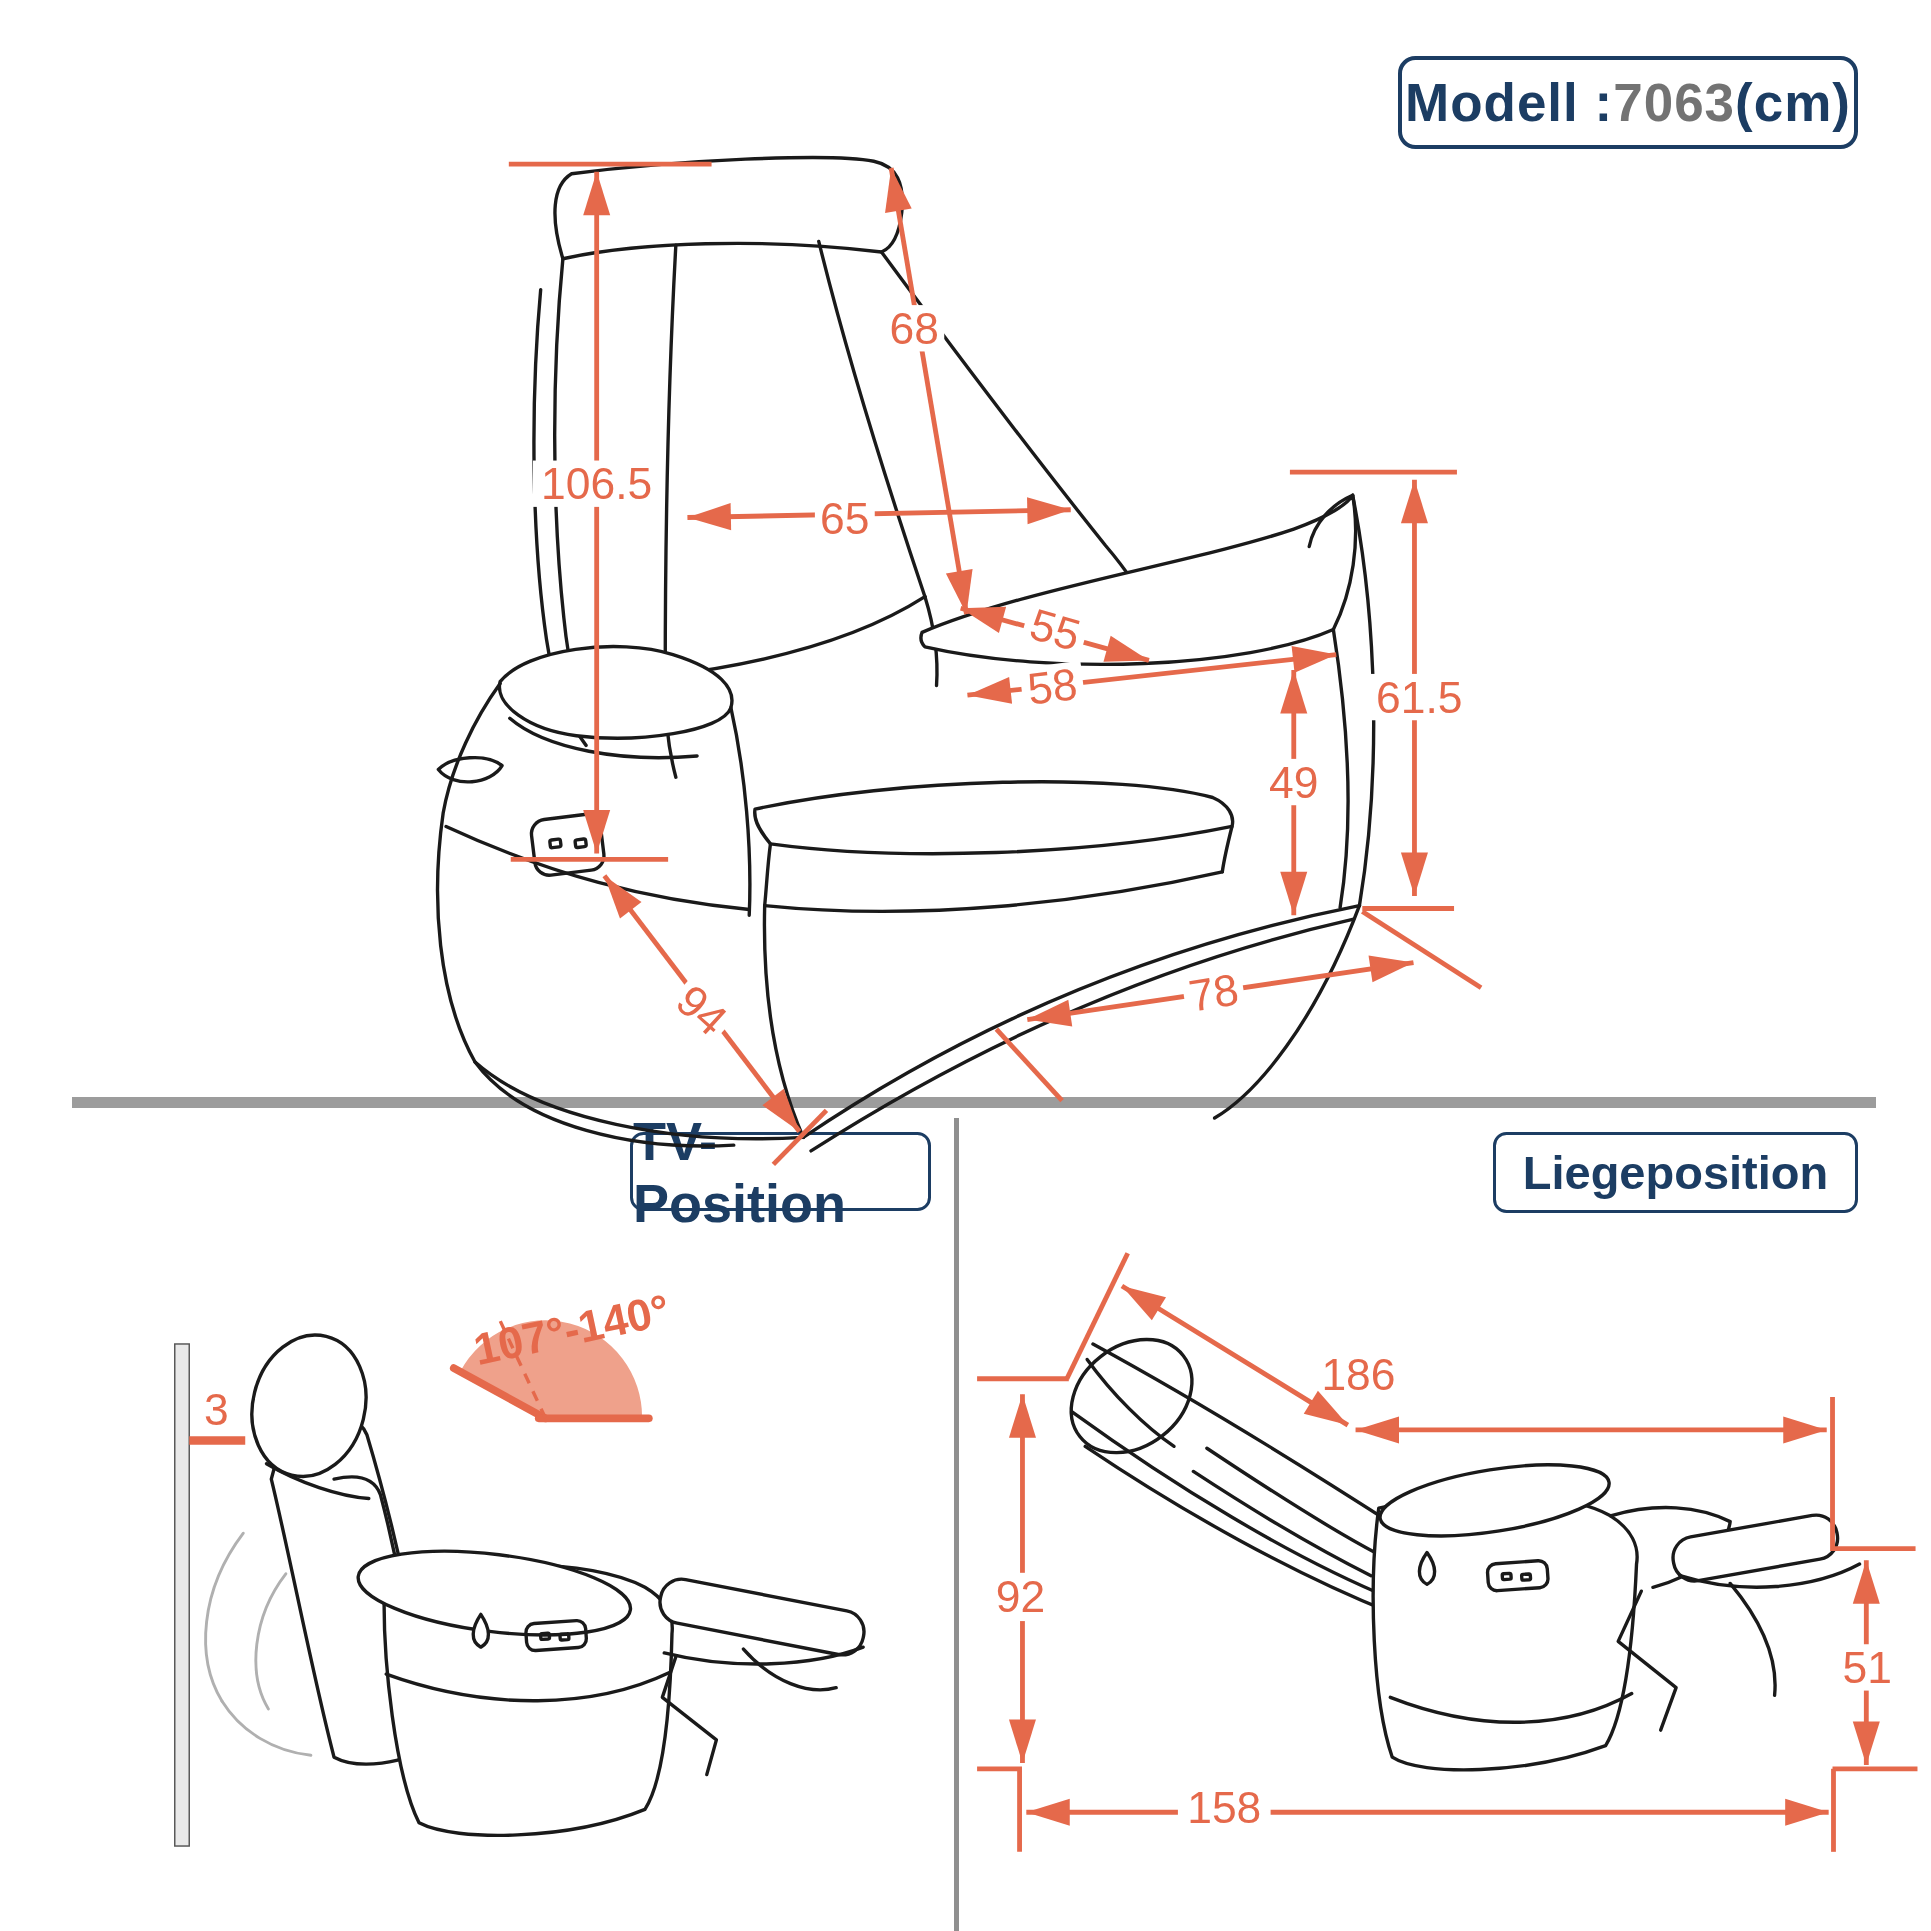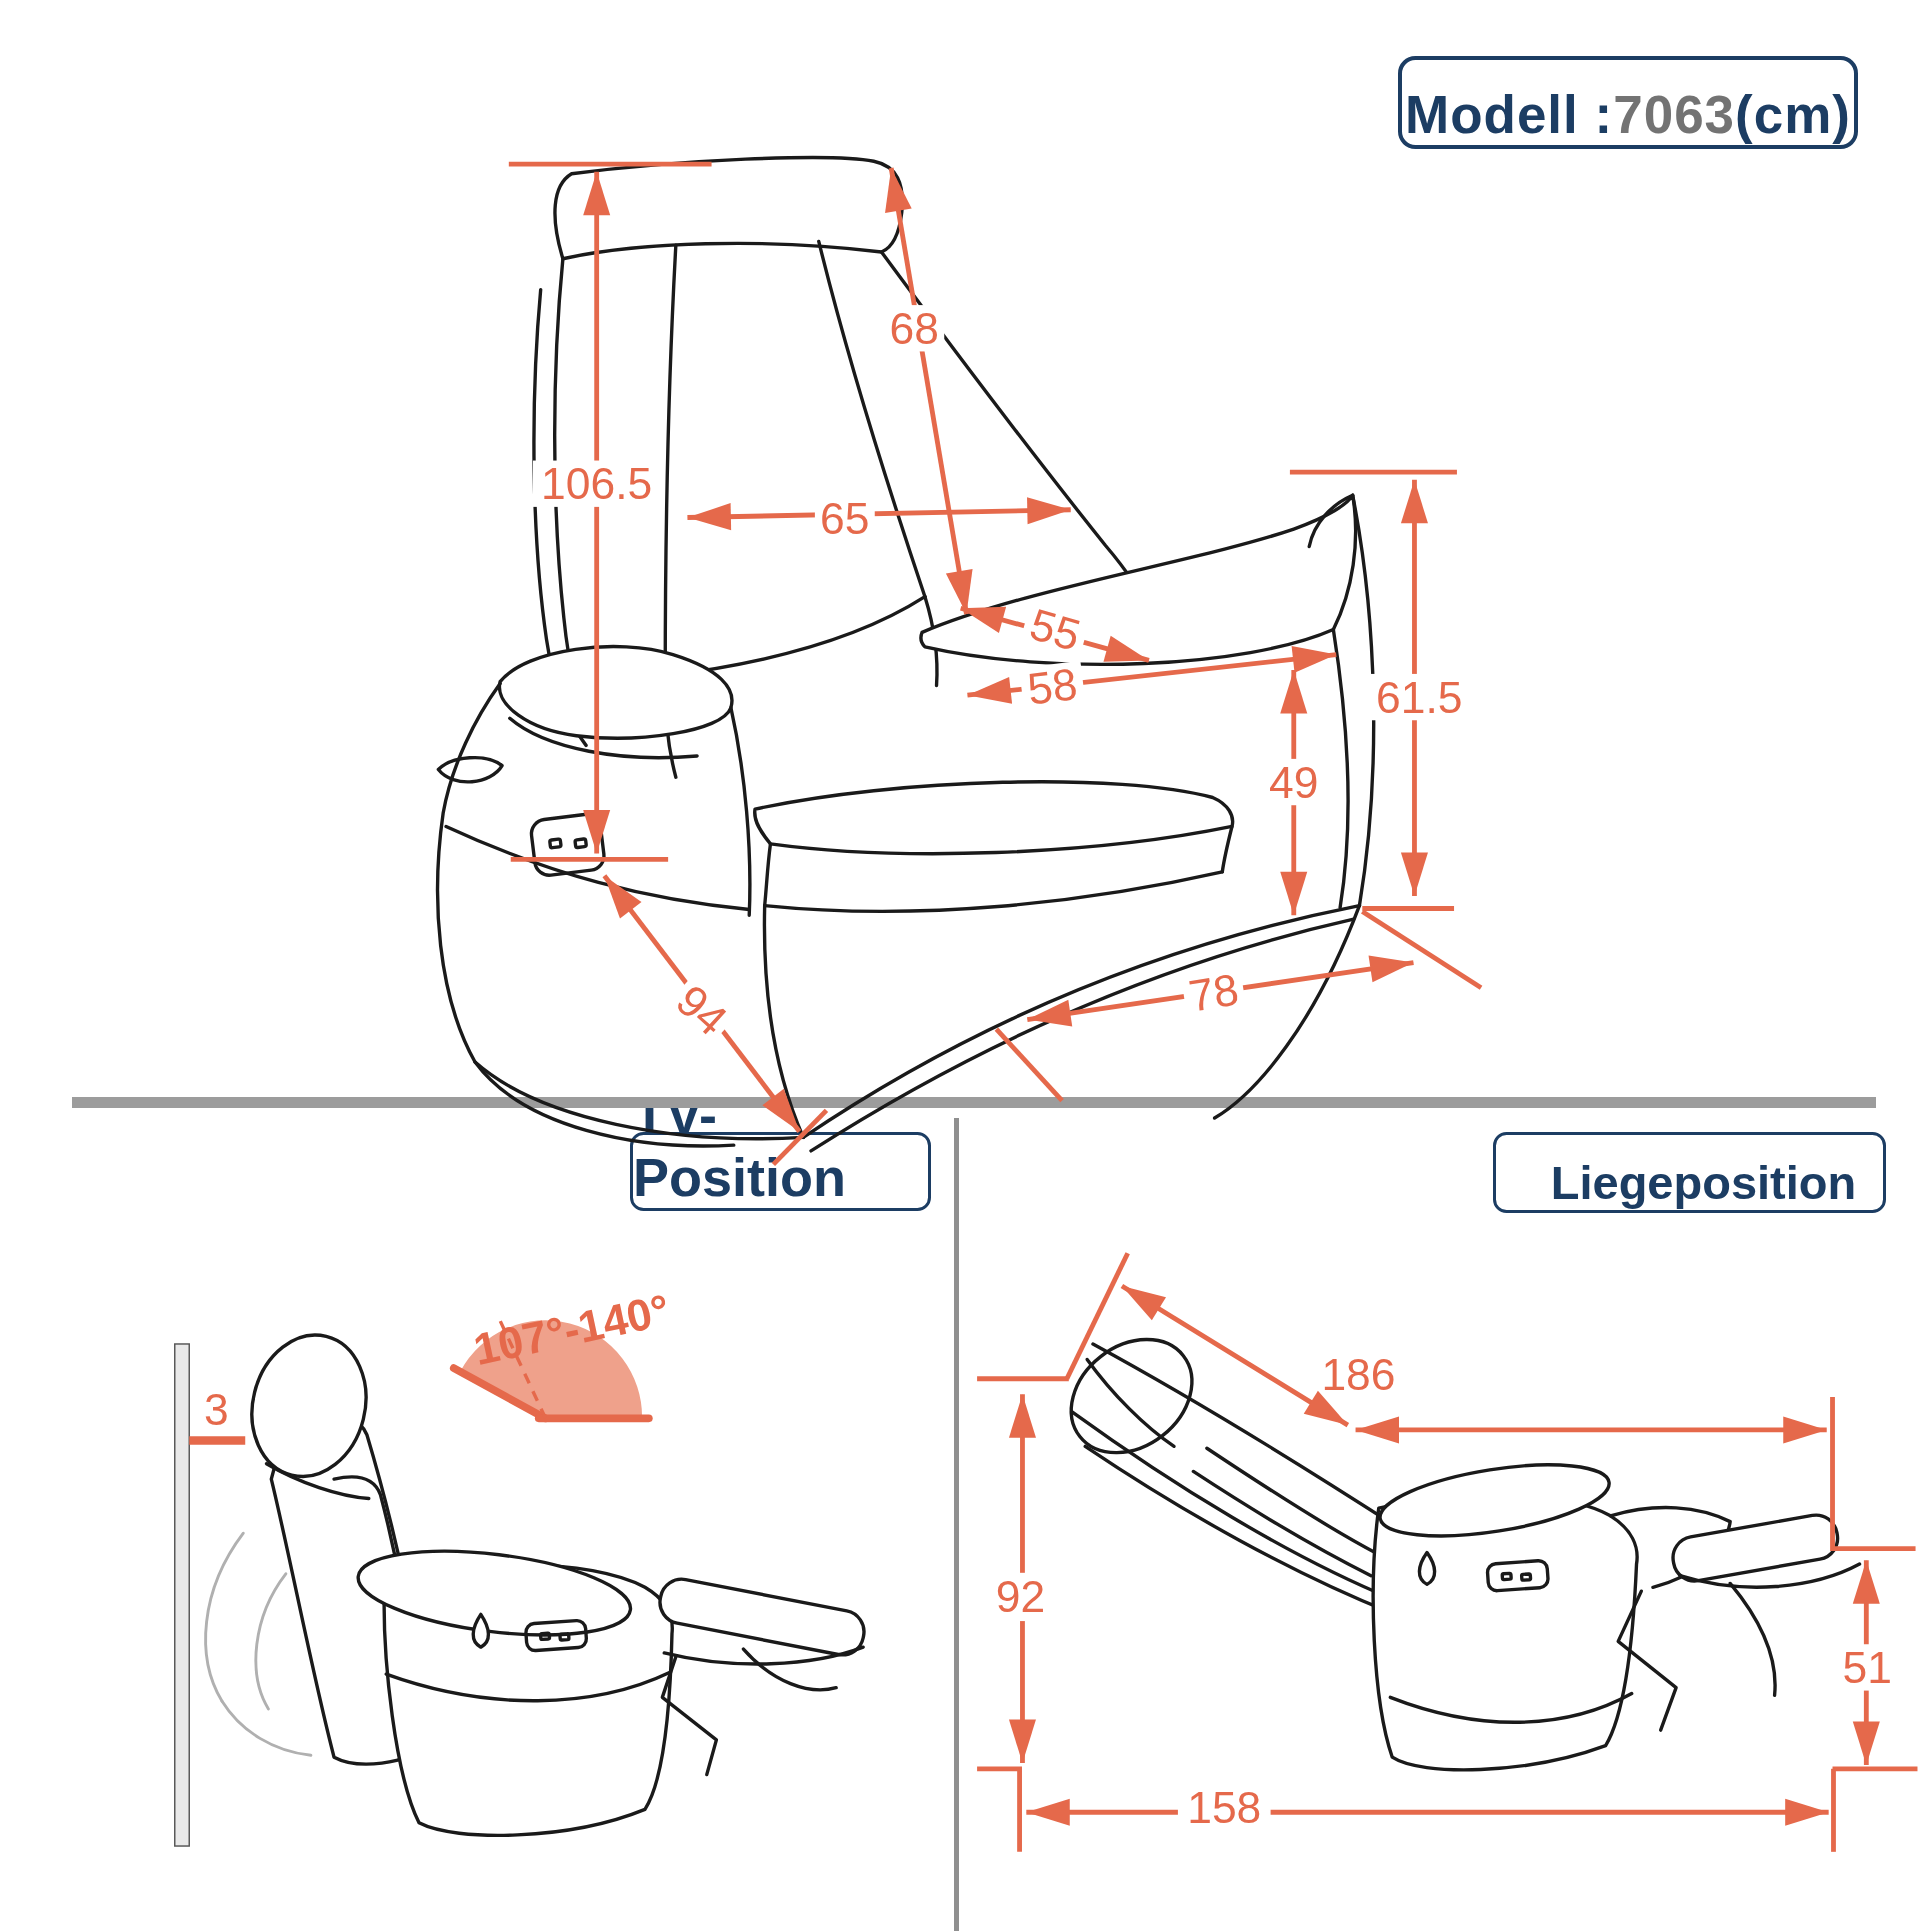--- a/index.html
+++ b/index.html
@@ -1,22 +1,22 @@
 <!DOCTYPE html>
 <html><head>
 <meta charset="utf-8">
 <style>
   html,body{margin:0;padding:0;background:#fff;}
   body{width:1931px;height:1931px;position:relative;font-family:"Liberation Sans",sans-serif;overflow:hidden;}
   .badge{position:absolute;border:4.8px solid #1C3D63;border-radius:17.4px;background:#fff;
-         display:flex;align-items:flex-end;justify-content:center;font-weight:700;color:#1C3D63;}
+         display:flex;align-items:center;justify-content:center;font-weight:700;color:#1C3D63;}
   #modell-badge{left:1398px;top:56px;width:452px;height:85px;font-size:53px;letter-spacing:1px;}
   #modell-badge .model-number{color:#737373;}
   #tv-badge{left:630px;top:1132px;width:295px;height:73px;font-size:54px;border-width:3.9px;border-radius:13.5px;}
-  #liege-badge{left:1493px;top:1132px;width:359px;height:75px;font-size:47px;border-width:3.9px;border-radius:13.5px;padding-left:28px;}
+  #liege-badge{left:1493px;top:1132px;width:359px;height:75px;font-size:47px;border-width:3.9px;border-radius:13.5px;}
   #h-divider{position:absolute;left:72px;top:1097px;width:1804px;height:10.6px;background:#9C9C9C;}
   #v-divider{position:absolute;left:954px;top:1118px;width:4.8px;height:813px;background:#8F8F8F;}
   svg{position:absolute;left:0;top:0;}
   svg text{font-family:"Liberation Sans",sans-serif;fill:#E5694B;font-size:46px;}
   .chair{stroke:#1A1A1A;stroke-width:3.5;fill:#fff;stroke-linecap:round;stroke-linejoin:round;}
   .chair-open{stroke:#1A1A1A;stroke-width:3.5;fill:none;stroke-linecap:round;stroke-linejoin:round;}
   .ghost{stroke:#B0B0B0;stroke-width:3;fill:none;stroke-linecap:round;}
   .dim{stroke:#E5694B;stroke-width:5;fill:none;}
   .dimthick{stroke:#E5694B;stroke-width:9;fill:none;}
   .lblbg{fill:#ffffff;}

